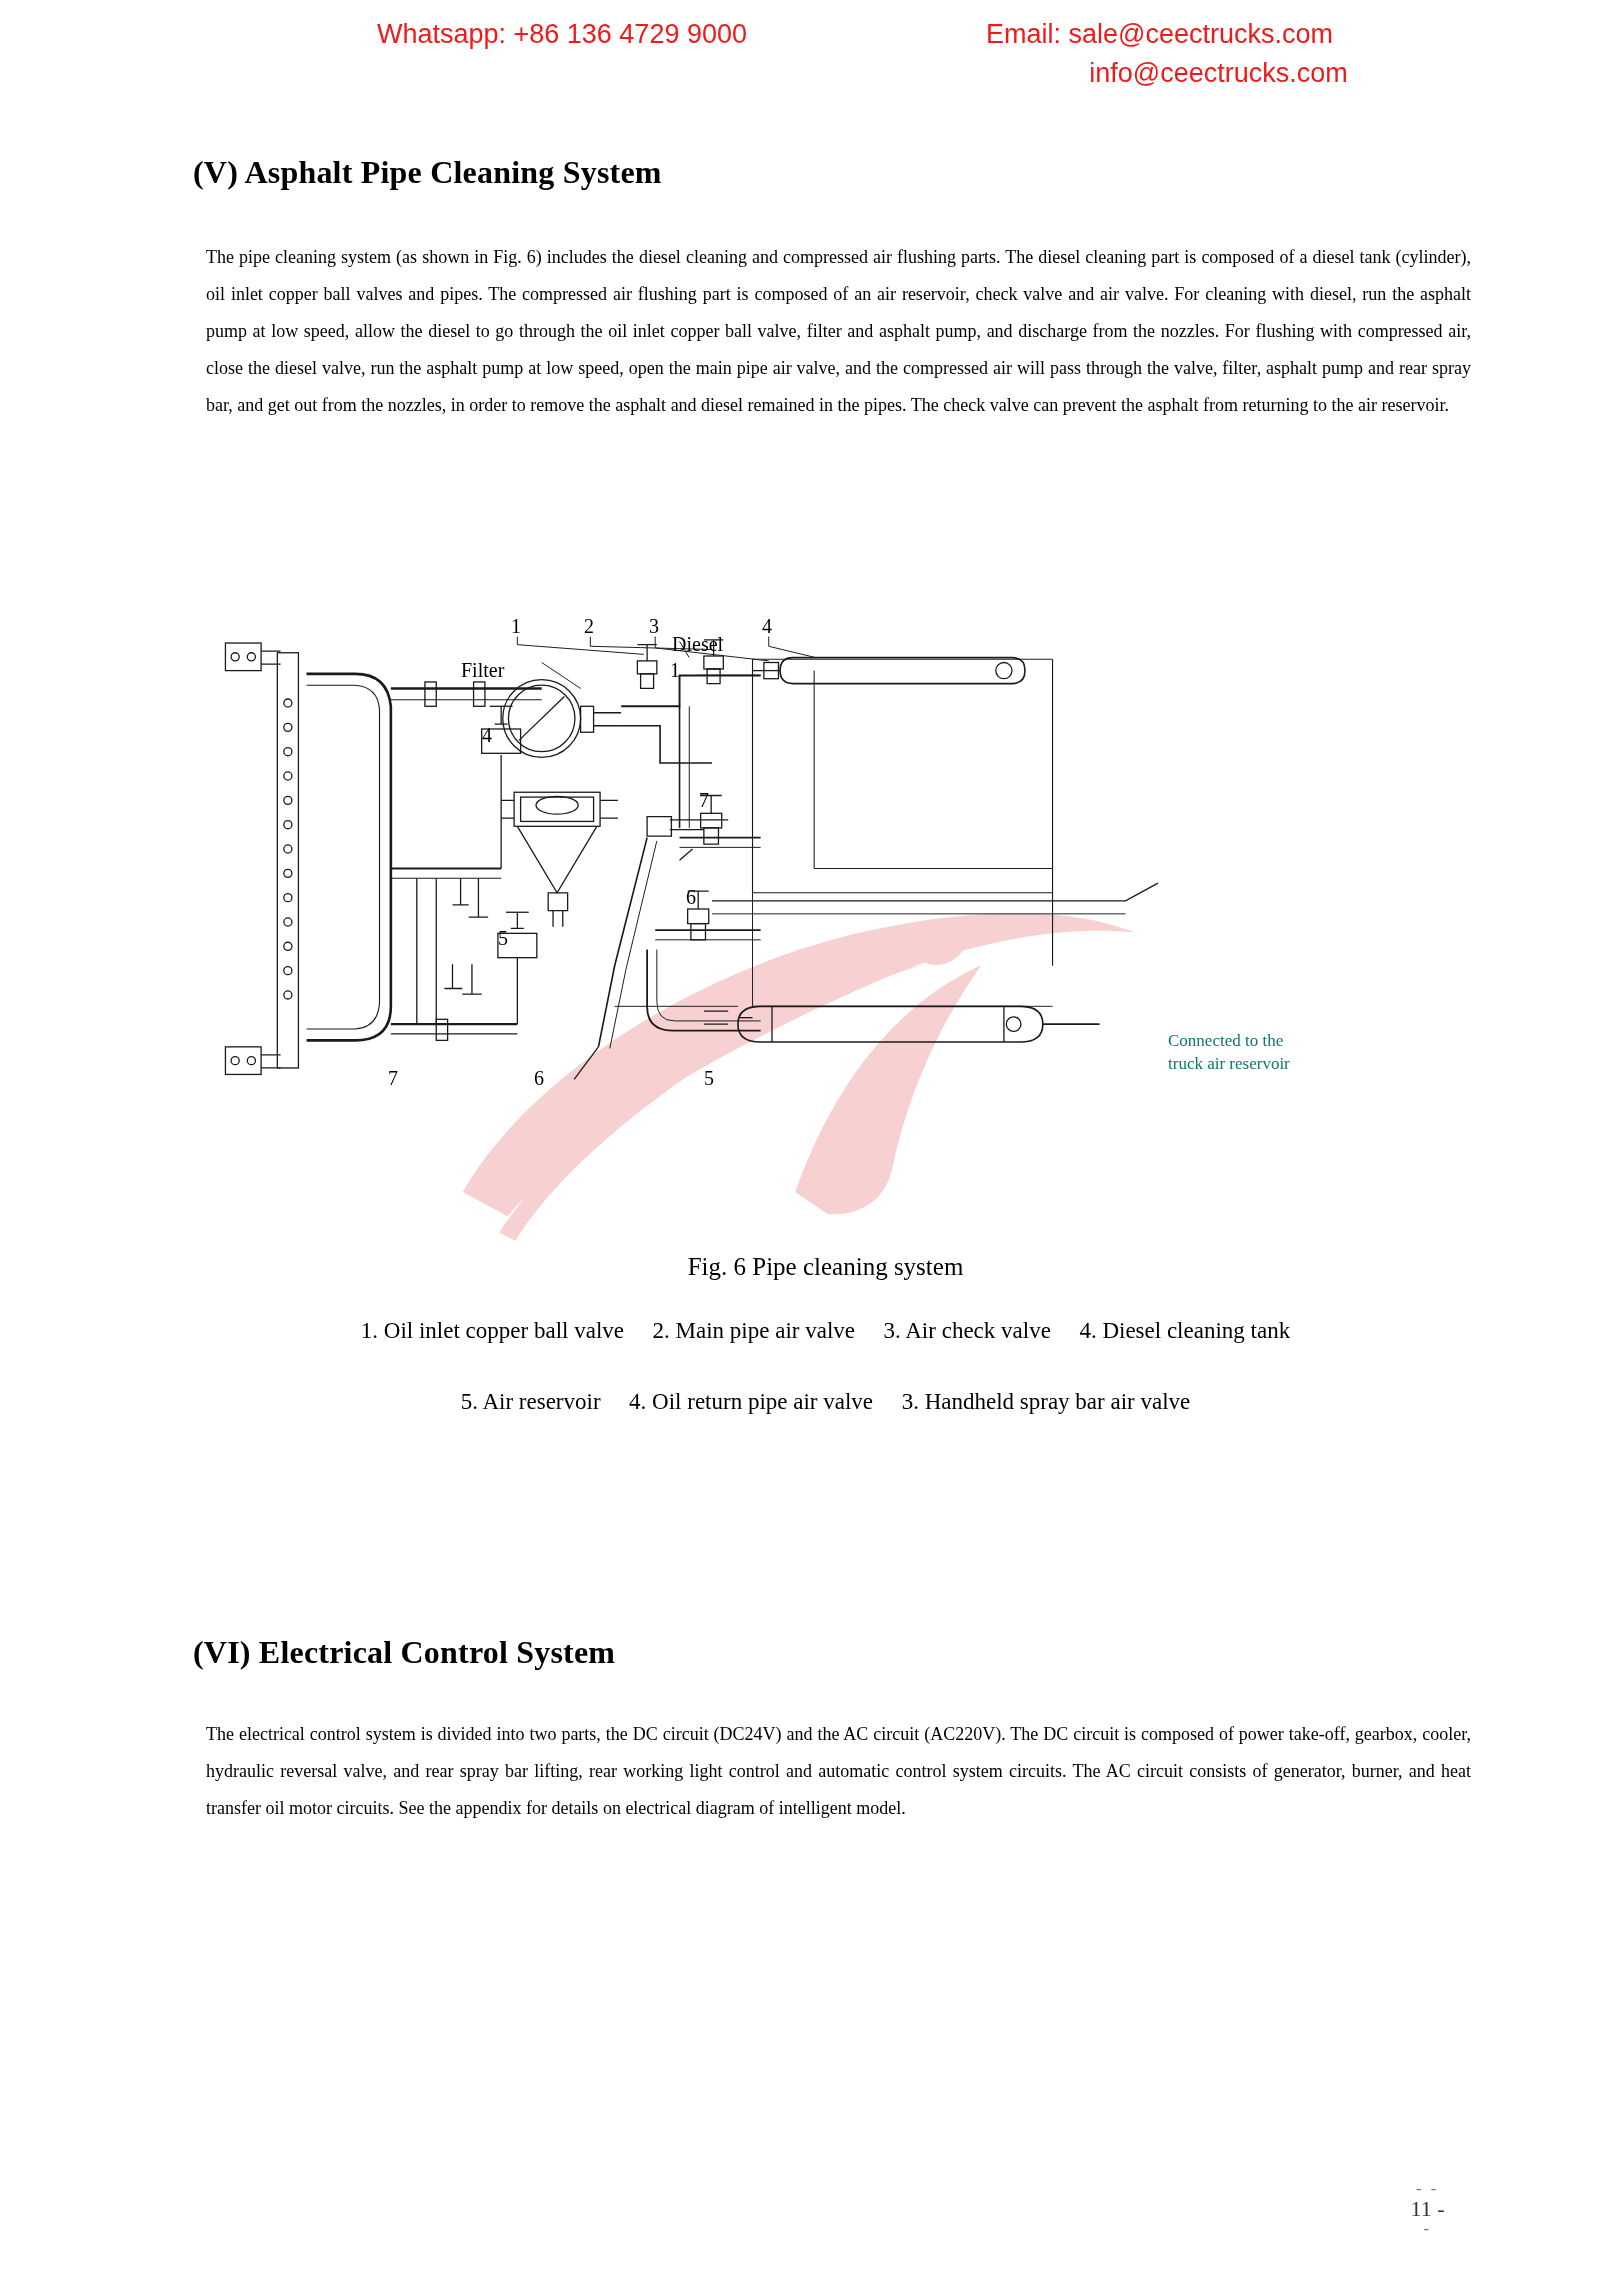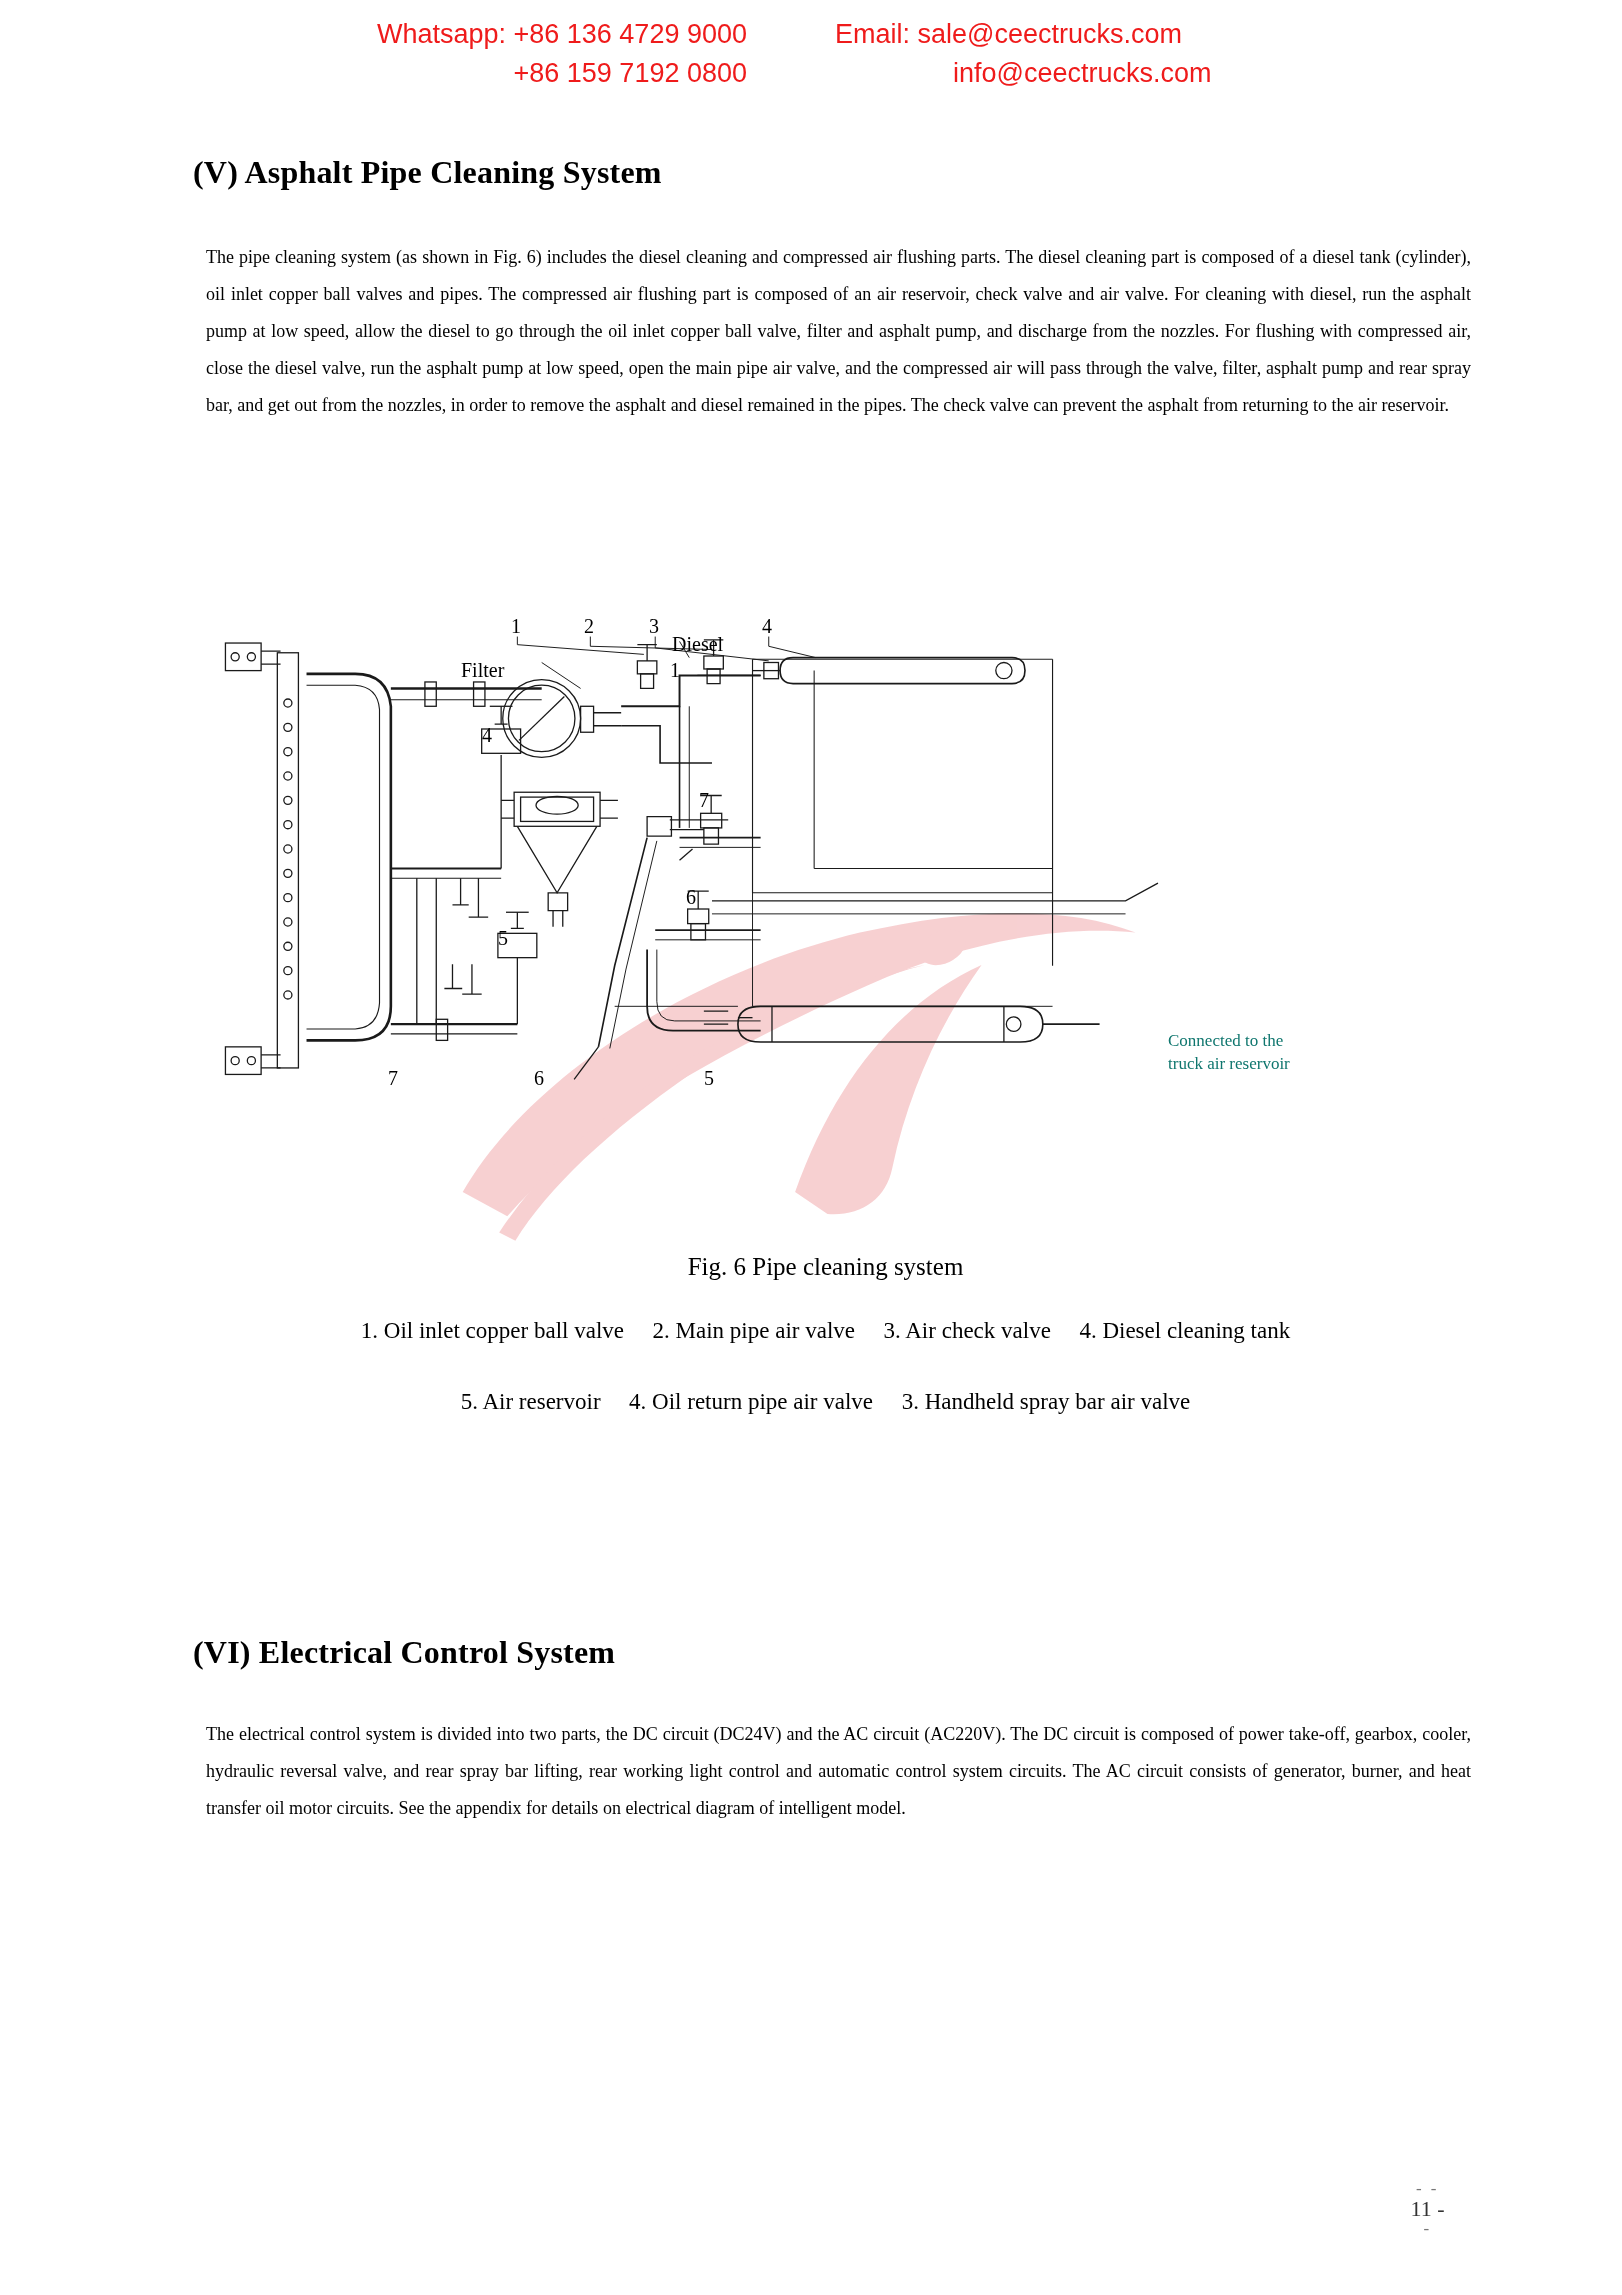--- a/index.html
+++ b/index.html
@@ -33,21 +33,21 @@
     left: 122px;
     top: 0;
     width: 625px;
     text-align: right;
   }
   .contact-right {
     position: absolute;
     left: 835px;
     top: 0;
     width: 649px;
-    text-align: left;
+    text-align: center;
   }
   .contact-right .line2 { padding-left: 118px; }
 
   
   .page {
     position: absolute;
     top: 0; left: 0;
     width: 1622px;
     height: 1681px;
   }
@@ -161,21 +161,20 @@
     letter-spacing: 2.4px;
     color: #777;
   }
 </style>
 </head>
 <body>
 
 <div class="contact-header">
   <div class="contact-left">
     <div>Whatsapp: +86 136 4729 9000</div>
-    <div>+86 159 7192 0800</div>
   </div>
   <div class="contact-right">
     <div>Email: sale@ceectrucks.com</div>
     <div class="line2">info@ceectrucks.com</div>
   </div>
 </div>
 
 <div class="page">
 
   <h2 class="section-title" id="title-v">(V) Asphalt Pipe Cleaning System</h2>

